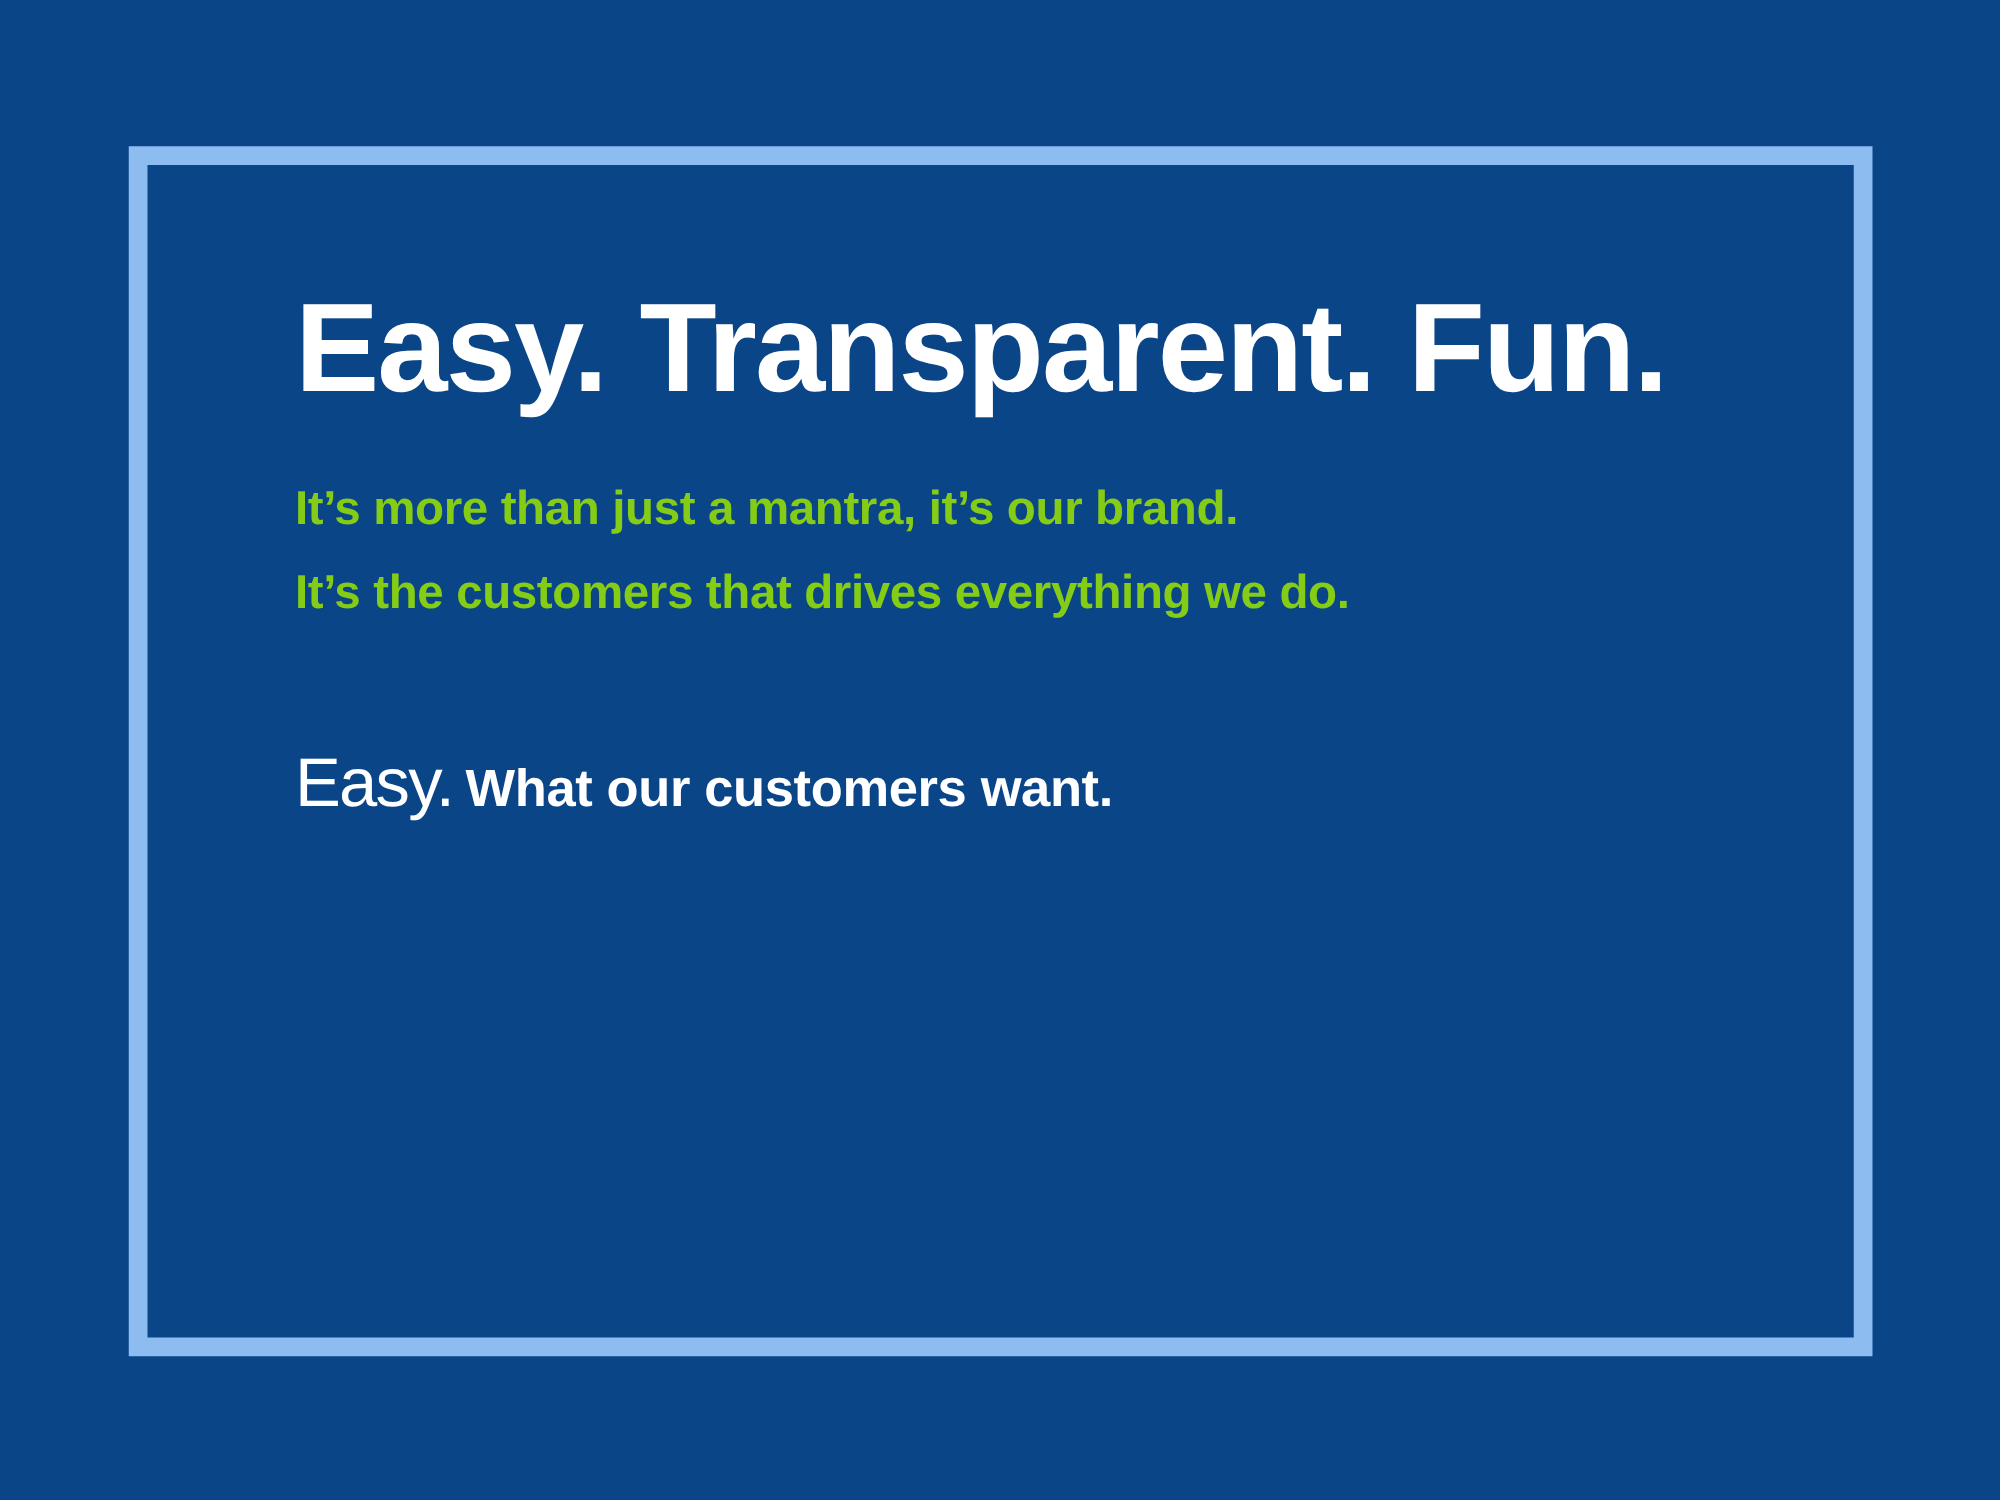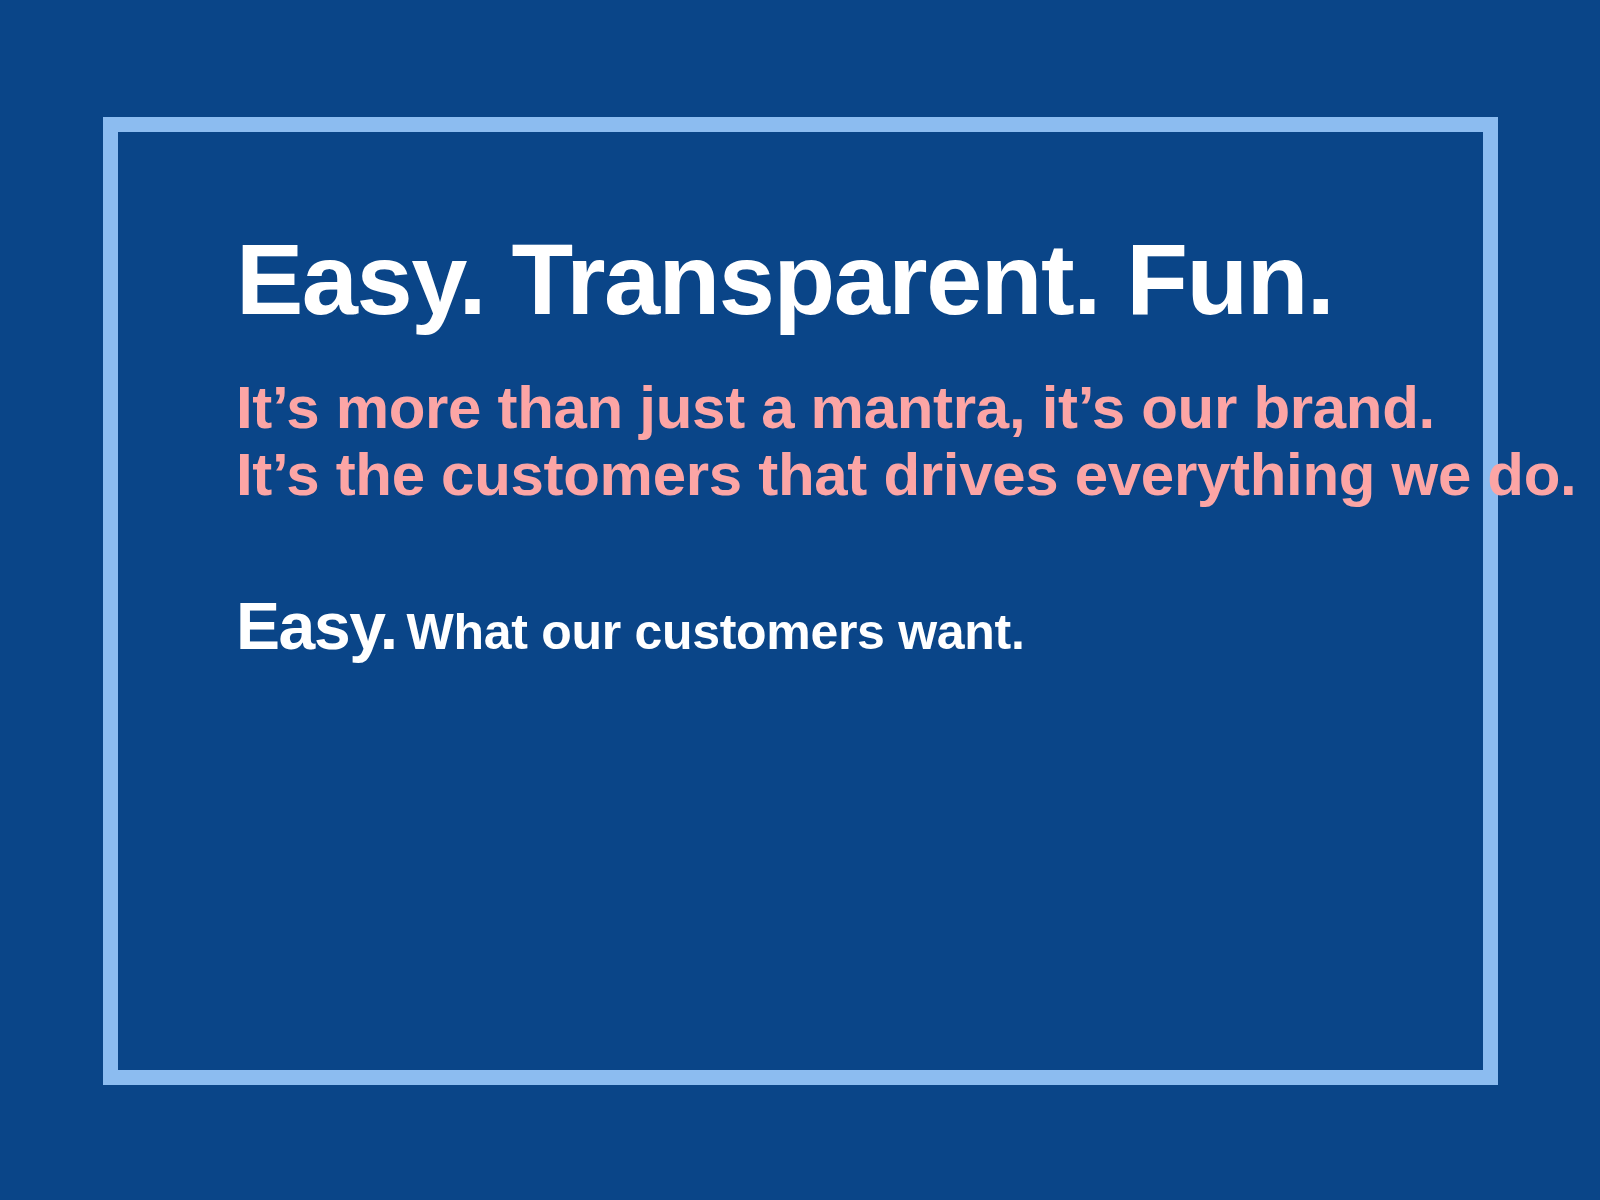--- a/index.html
+++ b/index.html
@@ -50,48 +50,48 @@
     font-stretch: condensed;
     margin: 0;
     white-space: nowrap;
   }
 
   #mantra-block {
     margin-top: 43px;
   }
 
   .mantra-line {
-    color: #fca5a5;
-    font-size: 60px;
+    color: #84cc16;
+    font-size: 38px;
     line-height: 67px;
     font-weight: bold;
     letter-spacing: -0.3px;
     white-space: nowrap;
   }
 
   #pillars-block {
     margin-top: 78px;
   }
 
   .pillar-line {
     color: #ffffff;
     line-height: 80px;
     white-space: nowrap;
     display: block;
   }
 
   .pillar-term {
-    font-size: 66px;
-    font-weight: bold;
+    font-size: 55px;
+    font-weight: normal;
     letter-spacing: -1.4px;
     font-stretch: condensed;
   }
 
   .pillar-desc {
-    font-size: 50px;
+    font-size: 42px;
     font-weight: bold;
     letter-spacing: -0.3px;
     margin-left: 10px;
   }
 </style>
 </head>
 <body>
 
 <div id="slide">
 

